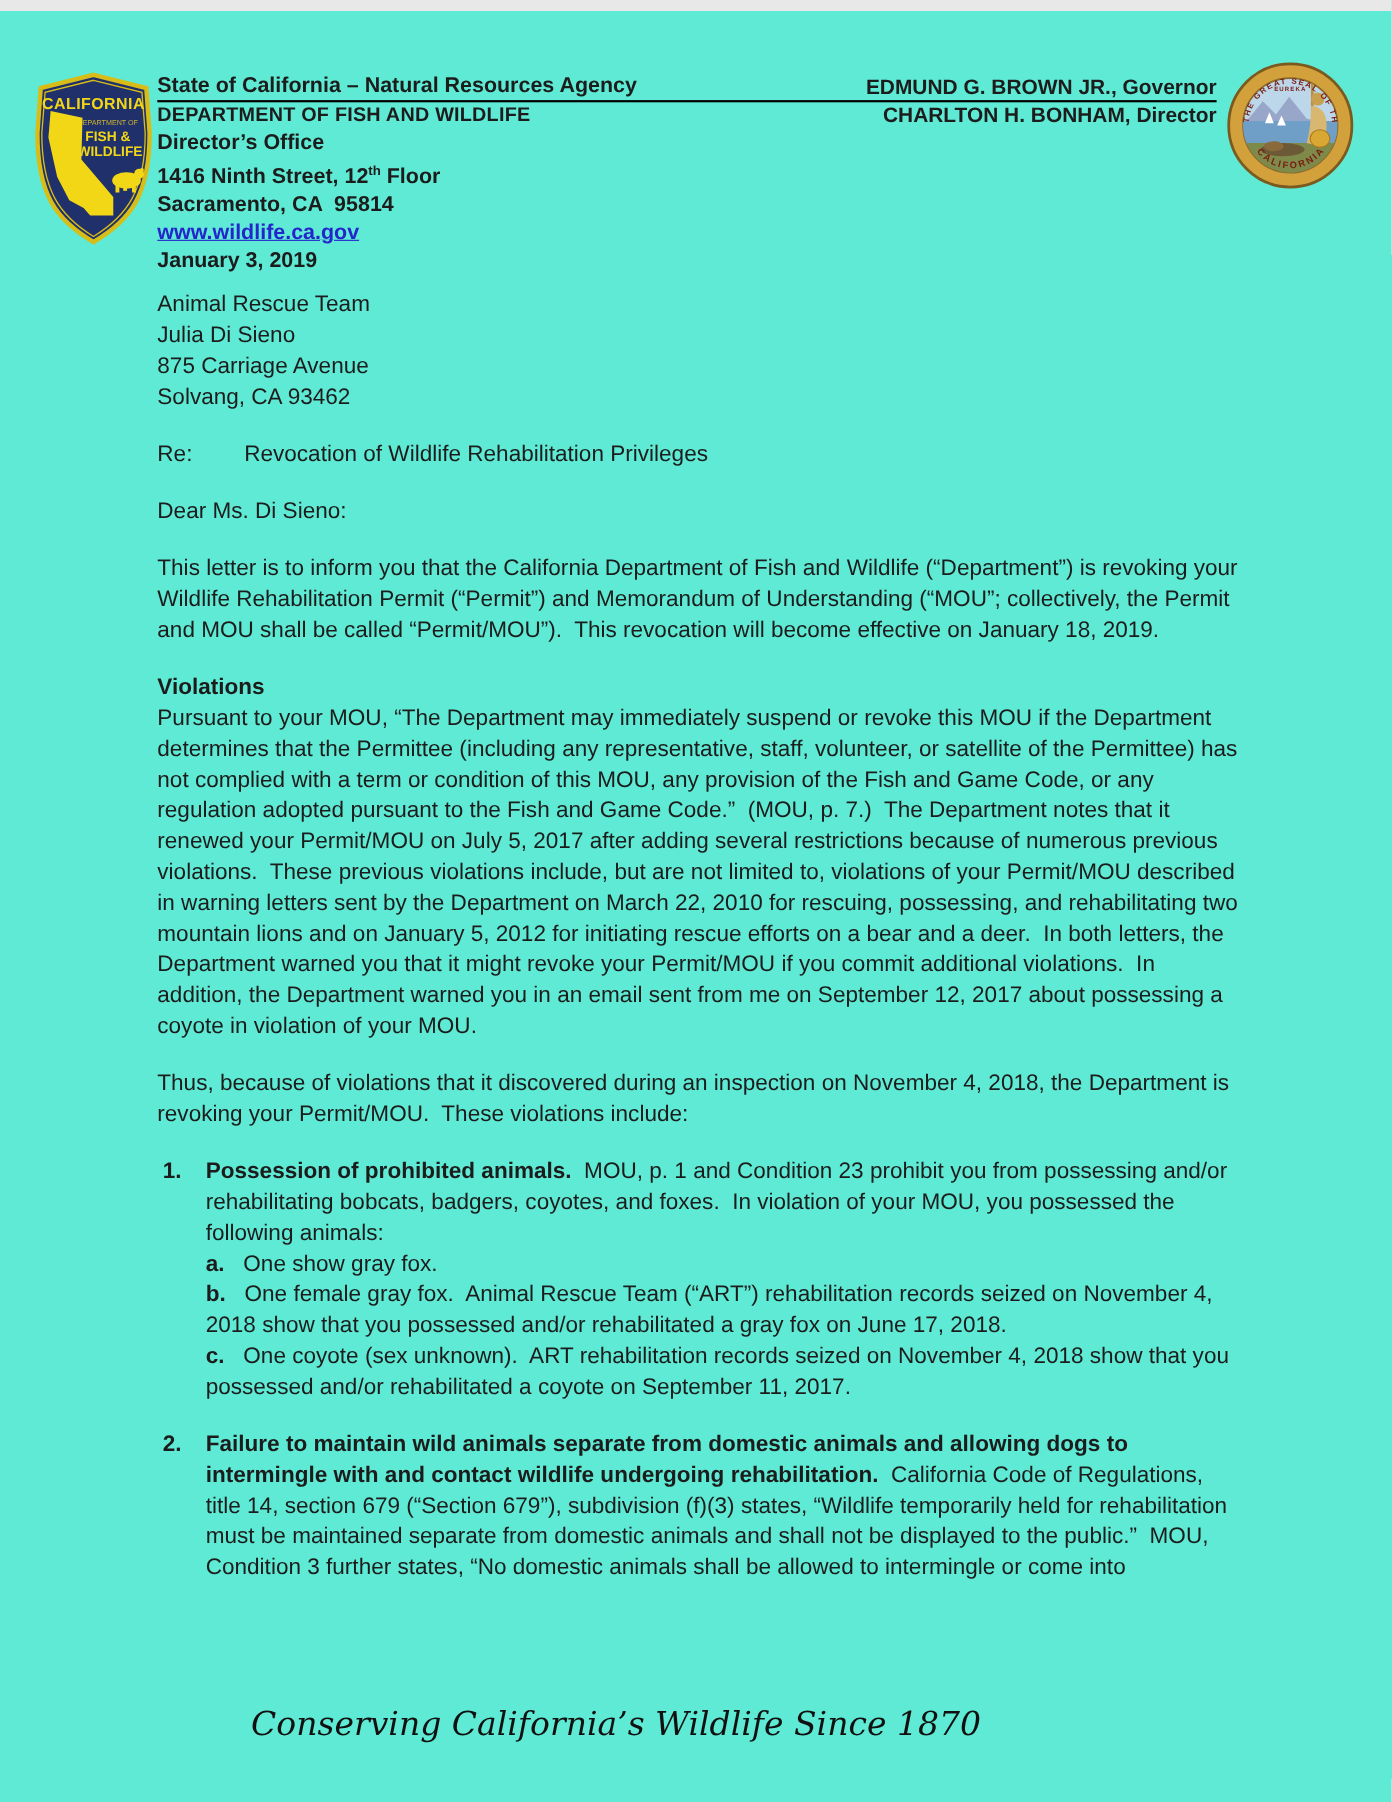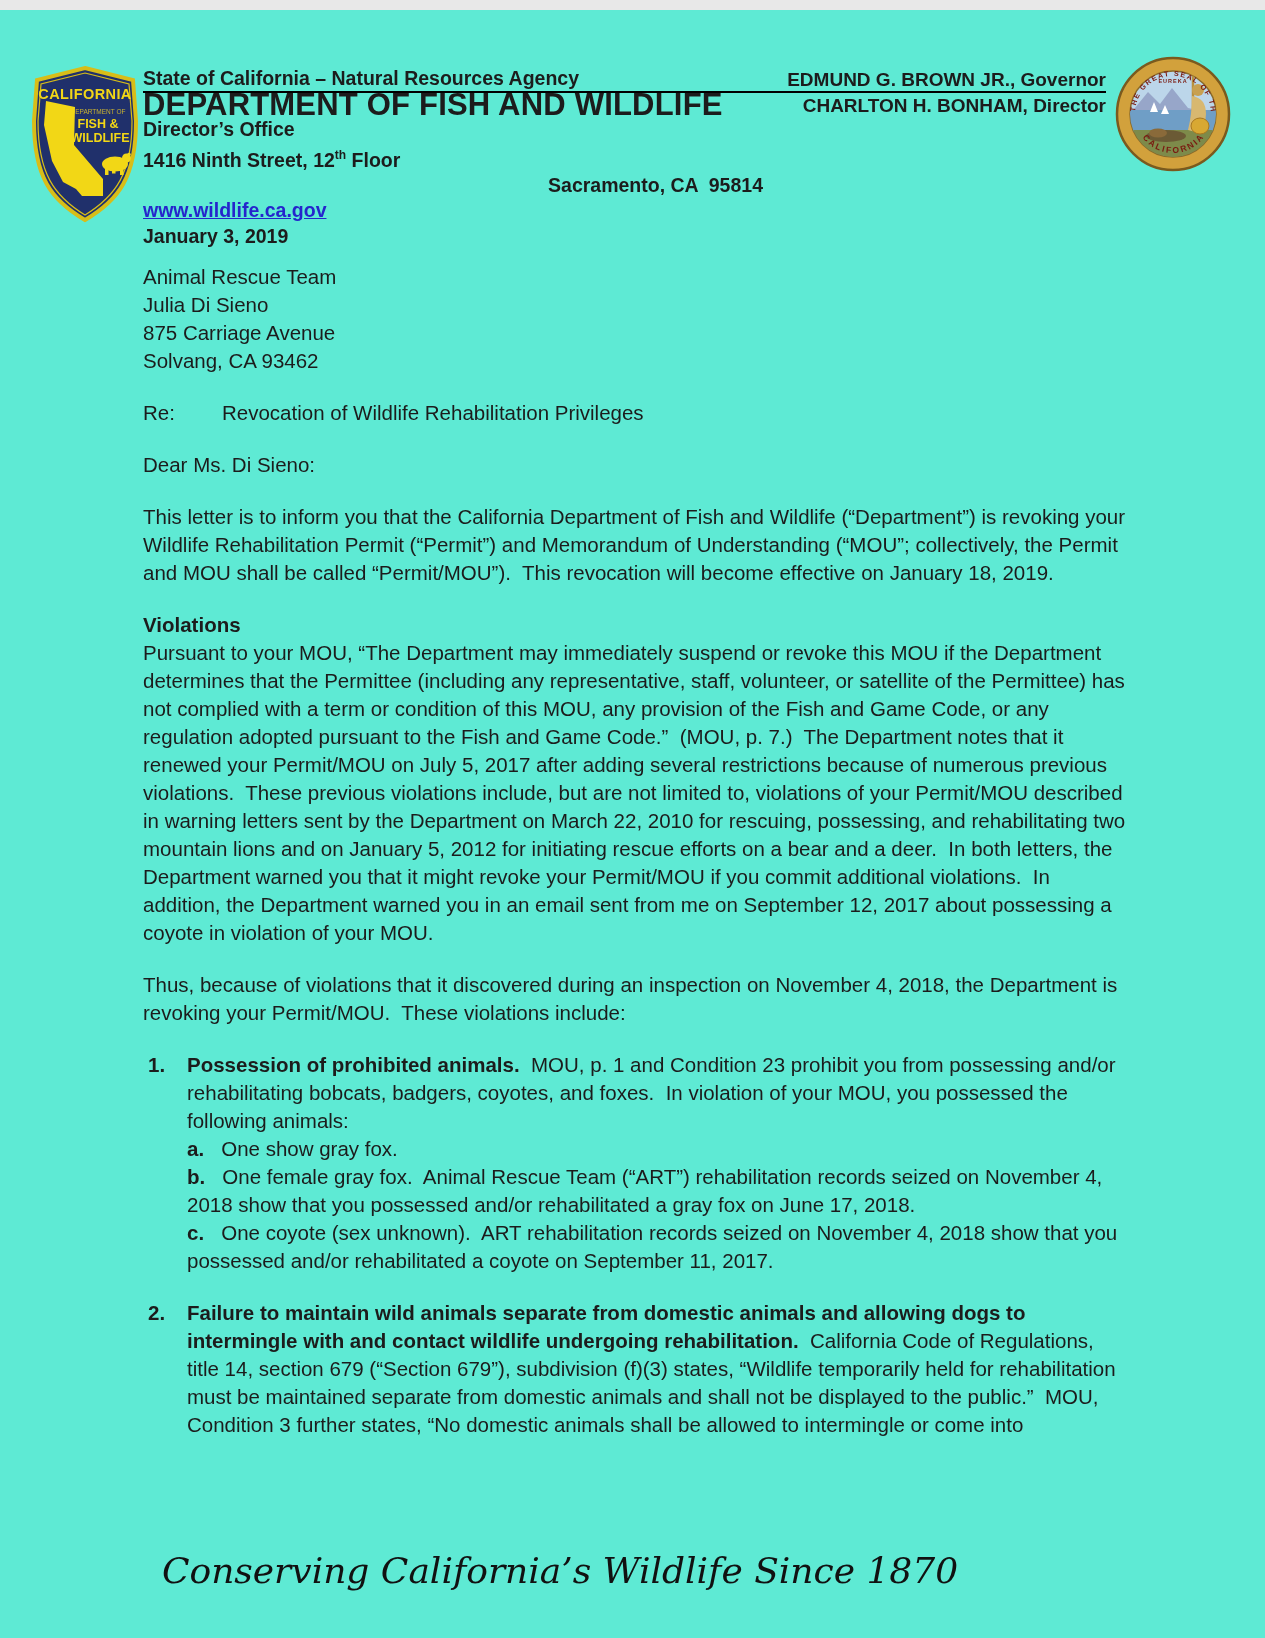--- a/index.html
+++ b/index.html
@@ -8,21 +8,21 @@
     width:1265px;height:1638px;
     background:#5eead4;
     font-family:"Liberation Sans",sans-serif;
     color:#1c1c1c;
     overflow:hidden;
     margin:10px auto;
   }
   
   .logo{position:absolute;left:30px;top:55px;}
   .lh-left{position:absolute;left:143px;top:56px;width:620px;font-size:19.5px;line-height:25.6px;font-weight:bold;}
-  .lh-left .dept{font-size:31px;letter-spacing:0.2px;}
+  .lh-left .dept{font-size:18px;letter-spacing:0.2px;}
   .sup{vertical-align:super;font-size:12px;}
   .site{color:#2525cc;text-decoration:underline;cursor:pointer;}
   .rule{position:absolute;left:143px;top:81px;width:963px;height:2px;background:#000;}
   .lh-right{position:absolute;left:610px;top:57px;width:496px;text-align:right;
             font-size:19px;font-weight:bold;line-height:26px;}
   .seal{position:absolute;left:1114px;top:42px;}
   
   .body{
     position:absolute;left:143px;top:253px;width:985px;
     font-size:20.5px;line-height:28px;
@@ -36,21 +36,21 @@
   .para.tight{margin-top:0;}
   .item{position:relative;margin-top:24px;padding-left:44px;}
   .inum{position:absolute;left:5px;top:0;font-weight:bold;}
   .ipara{margin:0;white-space:pre-wrap;}
   .ipara b{font-weight:bold;}
   
   .footer{
     position:absolute;left:150px;top:1540px;width:820px;
     text-align:center;
     font-family:"DejaVu Serif",serif;font-style:italic;
-    font-size:36px;color:#111;
+    font-size:30px;color:#111;
   }
 </style>
 </head>
 <body>
 
 <div class="page">
 
   <svg class="logo" width="110" height="158" viewBox="0 0 110 158">
     <path d="M55 3 L103 15 L106 56 C106 112 89 135 55 155 C21 135 4 112 4 56 L7 15 Z" fill="#20306b" stroke="#d8bd18" stroke-width="4"></path>
     <path d="M55 8 L99 19 L102 56 C102 108 86 131 55 150 C24 131 8 108 8 56 L11 19 Z" fill="none" stroke="#d8bd18" stroke-width="1.2"></path>
@@ -67,21 +67,21 @@
       <rect x="82" y="103" width="3.5" height="5.5"></rect>
       <rect x="90" y="103" width="3.5" height="7"></rect>
     </g>
   </svg>
 
   <div class="lh-left">
     <div>State of California – Natural Resources Agency</div>
     <div class="dept">DEPARTMENT OF FISH AND WILDLIFE</div>
     <div>Director’s Office</div>
     <div style="white-space:pre-wrap;"><span>1416 Ninth Street, 12</span><span class="sup">th</span><span> Floor</span></div>
-    <div style="white-space:pre-wrap;text-align:right;">Sacramento, CA  95814</div>
+    <div style="white-space:pre-wrap;">Sacramento, CA  95814</div>
     <div><a class="site">www.wildlife.ca.gov</a></div>
     <div>January 3, 2019</div>
   </div>
 
   <div class="rule"></div>
 
   <div class="lh-right">
     <div>EDMUND G. BROWN JR., Governor</div>
     <div>CHARLTON H. BONHAM, Director</div>
   </div>

